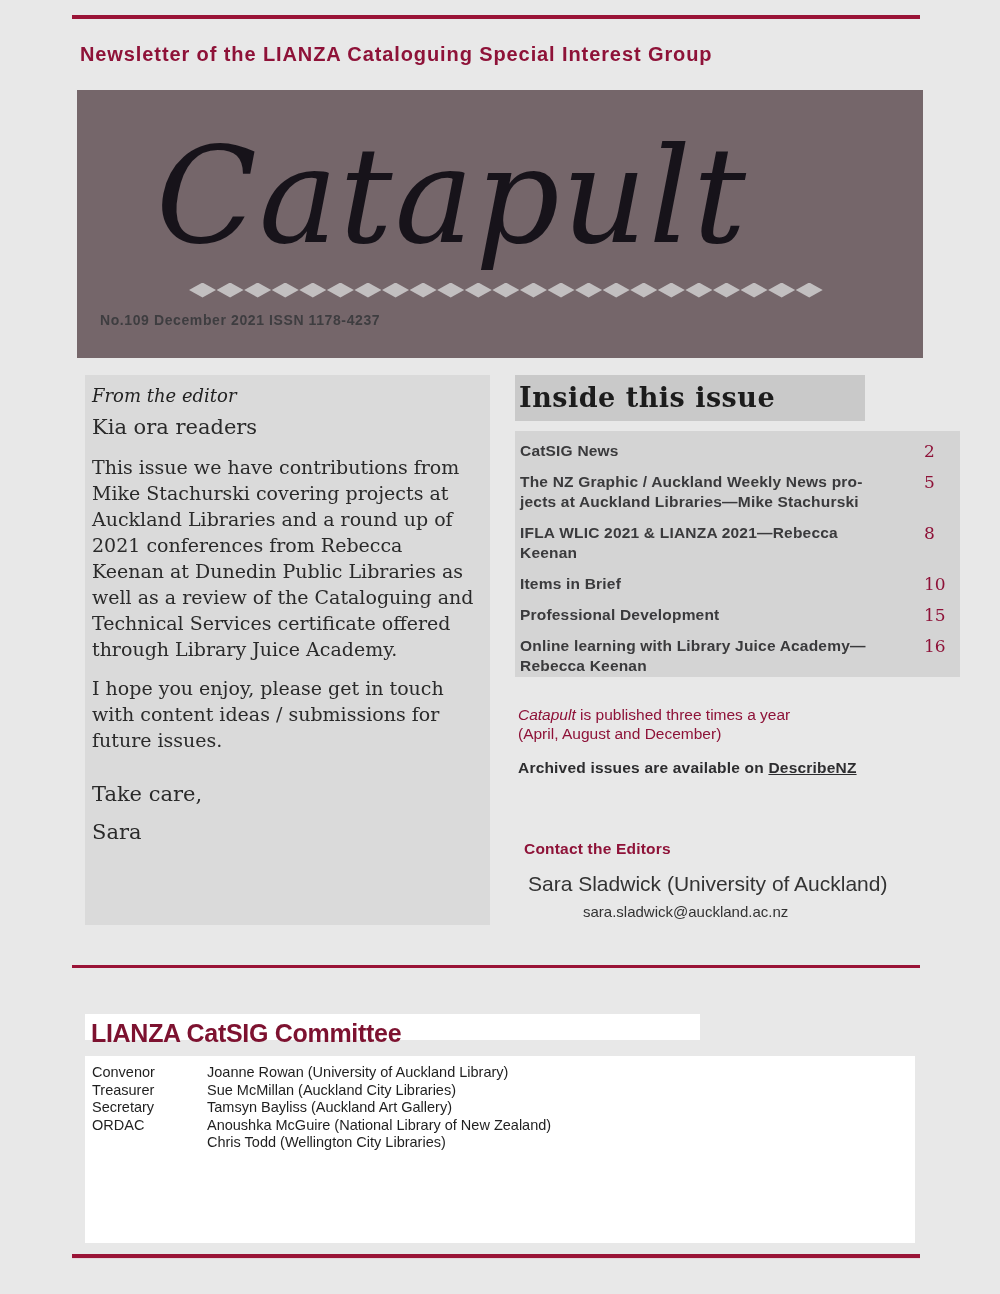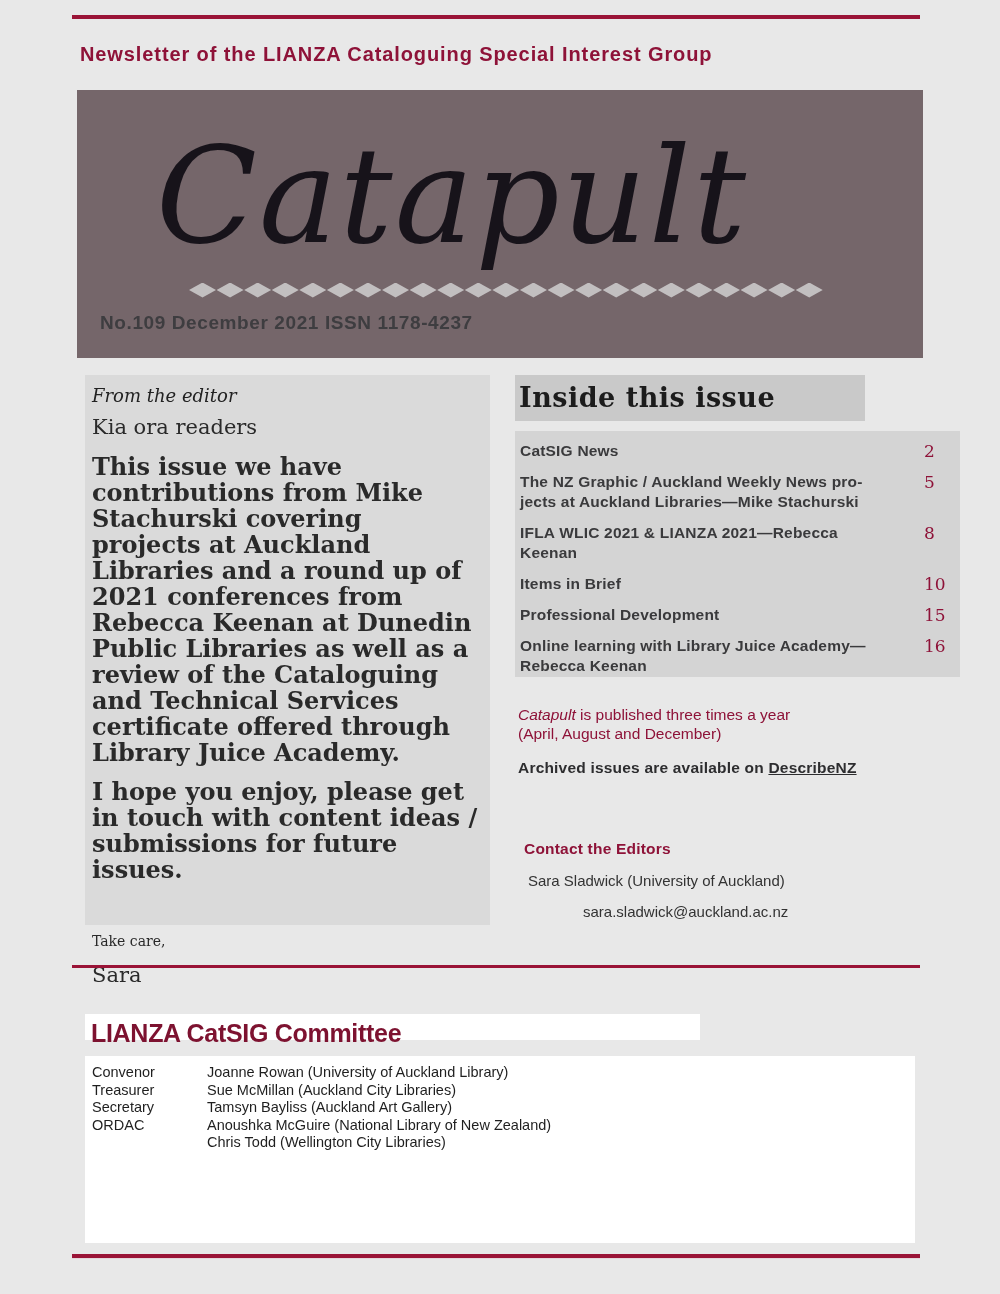--- a/index.html
+++ b/index.html
@@ -41,31 +41,31 @@
   .diamond-row{
     position:absolute;left:112px;top:192px;width:634px;height:16px;
     display:flex;justify-content:space-between;align-items:center;
   }
   .diamond{
     width:27px;height:15px;background:var(--diamond);flex:0 0 auto;
     clip-path:polygon(50% 0,100% 50%,50% 100%,0 50%);
   }
   .issue-line{
     position:absolute;left:23px;top:222px;
-    font-size:19px;font-weight:bold;letter-spacing:0.6px;color:#3E3D40;
+    font-size:14px;font-weight:bold;letter-spacing:0.6px;color:#3E3D40;
   }
   .editor-box{
     position:absolute;left:85px;top:375px;width:405px;height:550px;
     background:var(--box-gray);box-sizing:border-box;padding:10px 12px 0 7px;
     font-family:"DejaVu Serif",serif;color:var(--ink);
   }
   .editor-kicker{font-style:italic;font-size:18px;margin:0 0 9px 0;color:#222;}
   .editor-greeting{font-size:21px;margin:0 0 15px 0;}
-  .editor-para{font-size:24px;line-height:26px;margin:0 0 13px 0;font-weight:bold;}
-  .editor-signoff{font-size:14px;margin:50px 0 0 0;}
+  .editor-para{font-size:19px;line-height:26px;margin:0 0 13px 0;}
+  .editor-signoff{font-size:21px;margin:29px 0 0 0;}
   .editor-signature{font-size:21px;margin:14px 0 0 0;}
   .inside-header{
     position:absolute;left:515px;top:375px;width:350px;height:46px;
     background:var(--header-gray);
     font-family:"DejaVu Serif",serif;font-weight:bold;font-size:27px;color:#1C1C1C;
     line-height:46px;padding-left:4px;box-sizing:border-box;letter-spacing:0.5px;
   }
   .toc-box{
     position:absolute;left:515px;top:431px;width:445px;height:246px;
     background:var(--toc-gray);box-sizing:border-box;padding:10px 8px 0 5px;
@@ -87,21 +87,21 @@
   .pub-rest{white-space:pre-line;}
   .archive-note{
     position:absolute;left:518px;top:759px;width:430px;
     font-size:15.5px;font-weight:bold;color:#2D2D2F;letter-spacing:0.2px;
   }
   .archive-note a{color:#2D2D2F;text-decoration:underline;cursor:pointer;text-align:center;}
   .editors-heading{
     position:absolute;left:524px;top:840px;
     font-size:15.5px;font-weight:bold;color:var(--maroon);letter-spacing:0.2px;
   }
-  .editors-name{position:absolute;left:528px;top:872px;font-size:15px;color:#333;}
+  .editors-name{position:absolute;left:528px;top:872px;font-size:21px;color:#333;}
   .editors-email{position:absolute;left:583px;top:903px;font-size:15px;color:#333;}
   .committee-heading-box{
     position:absolute;left:85px;top:1014px;width:615px;height:26px;background:#fff;
     line-height:38px;padding-left:6px;box-sizing:border-box;
     font-size:25px;font-weight:bold;color:#7D1230;letter-spacing:-0.3px;
   }
   .committee-box{
     position:absolute;left:85px;top:1056px;width:830px;height:187px;background:#fff;
     box-sizing:border-box;padding:8px 22px 0 7px;
     font-size:14.5px;line-height:17.5px;color:#1F1F1F;

